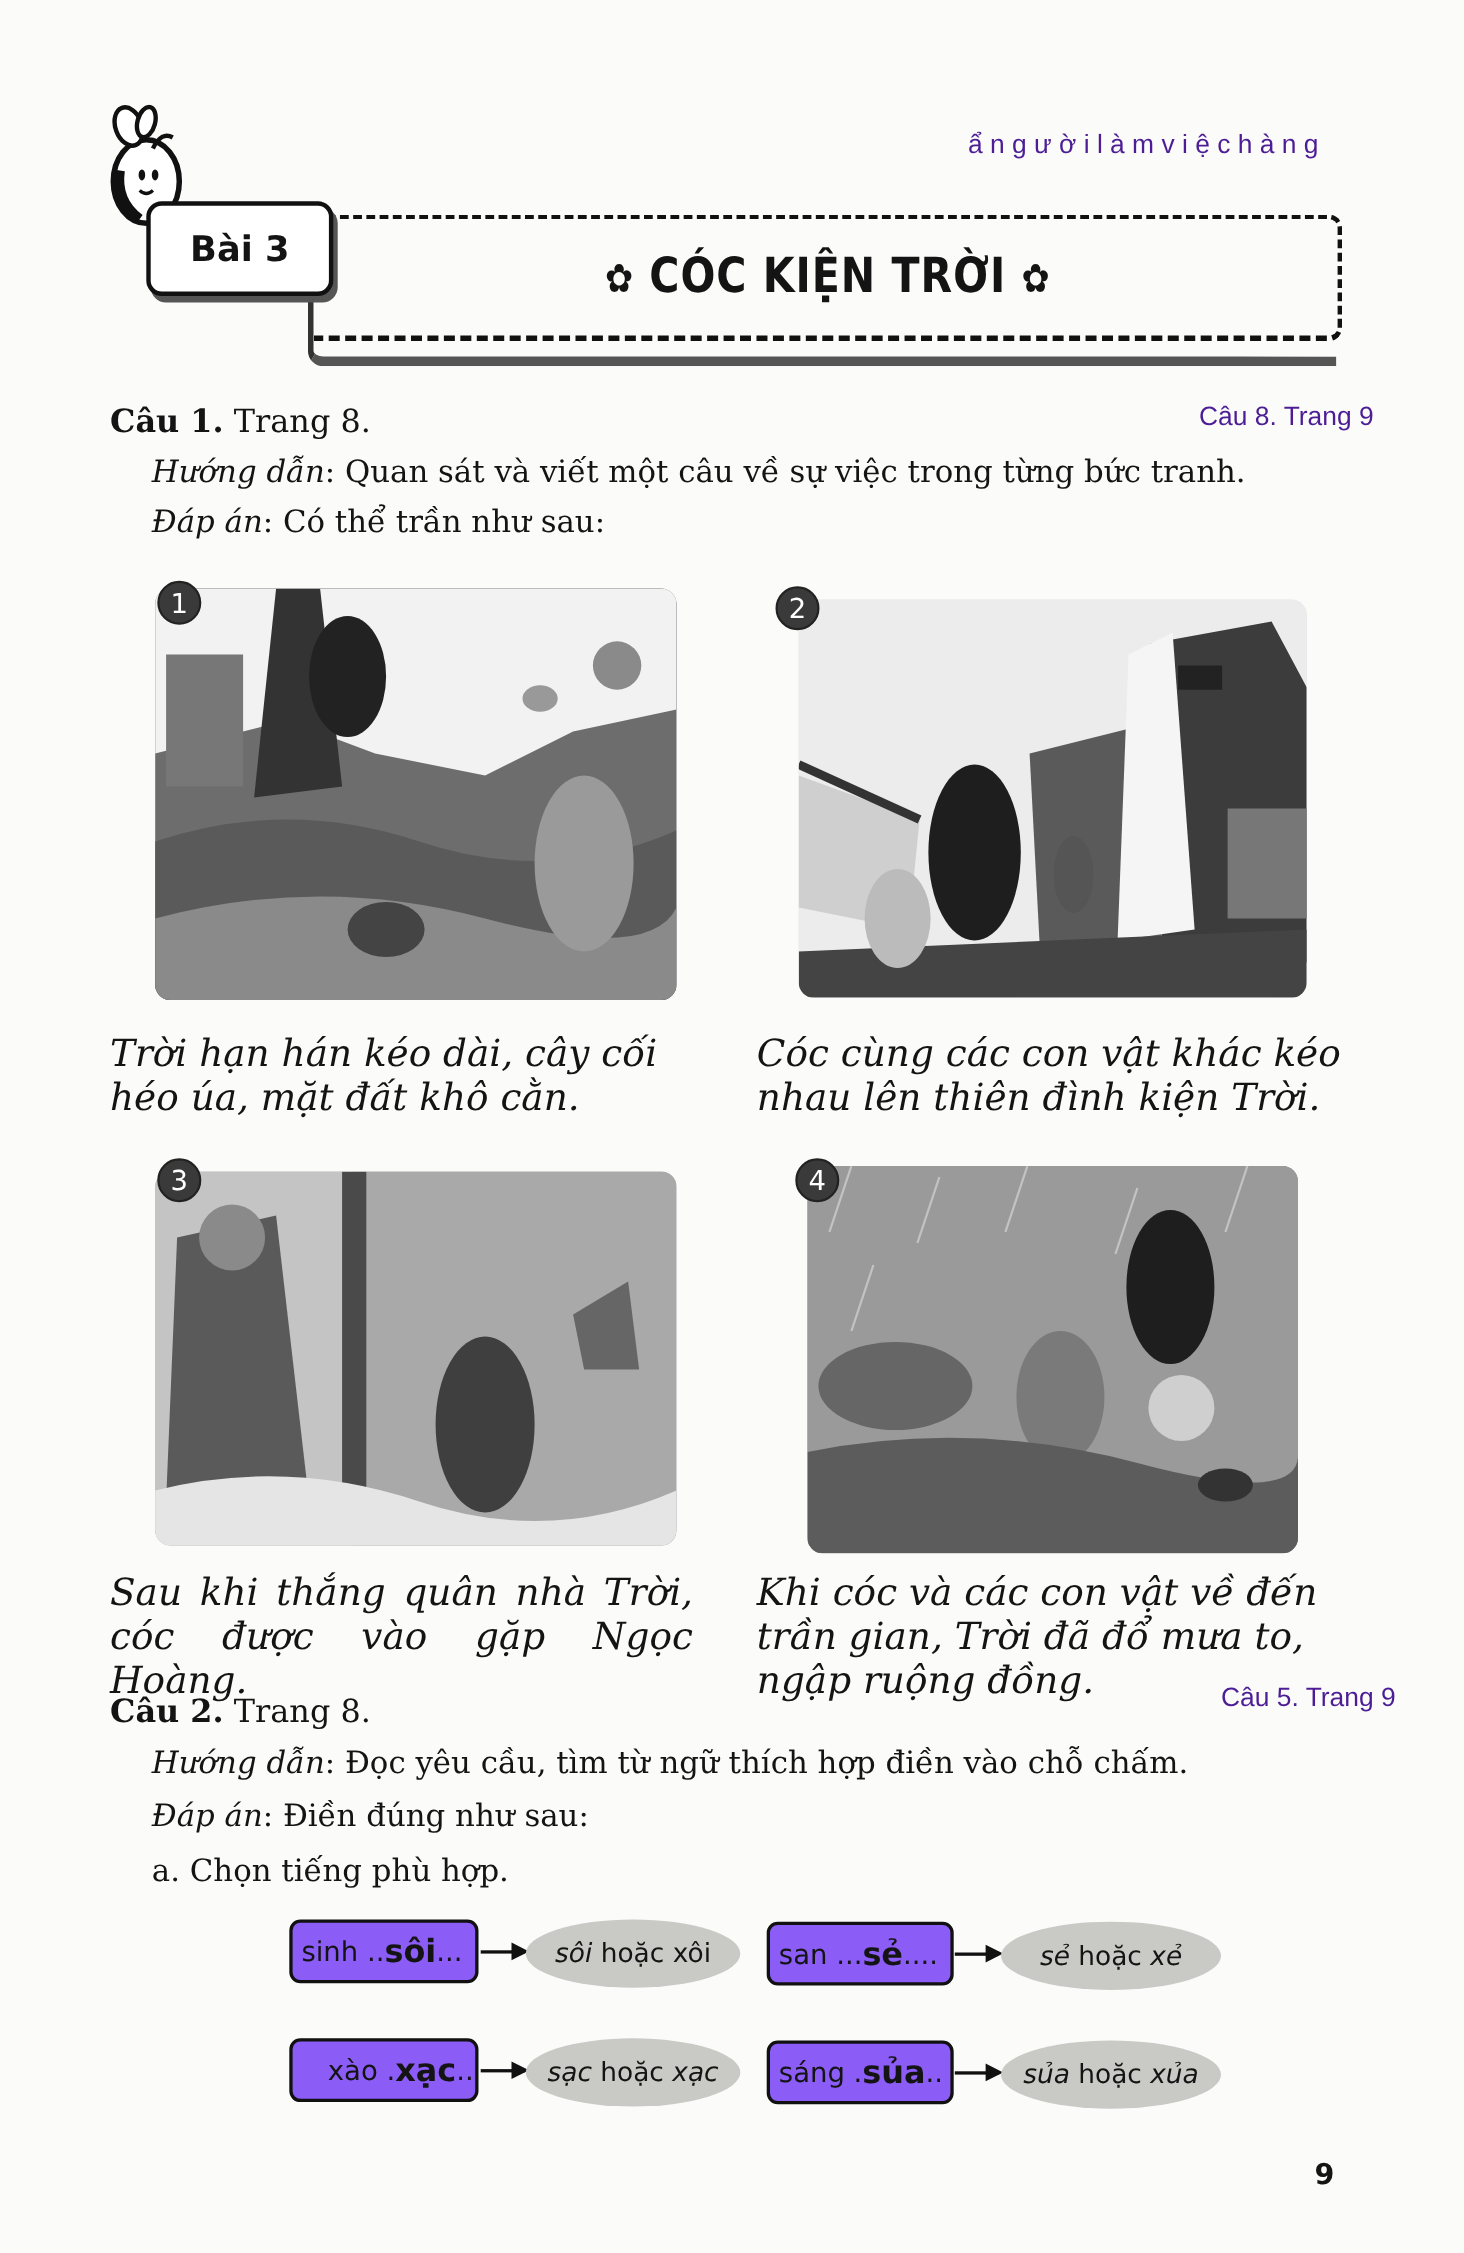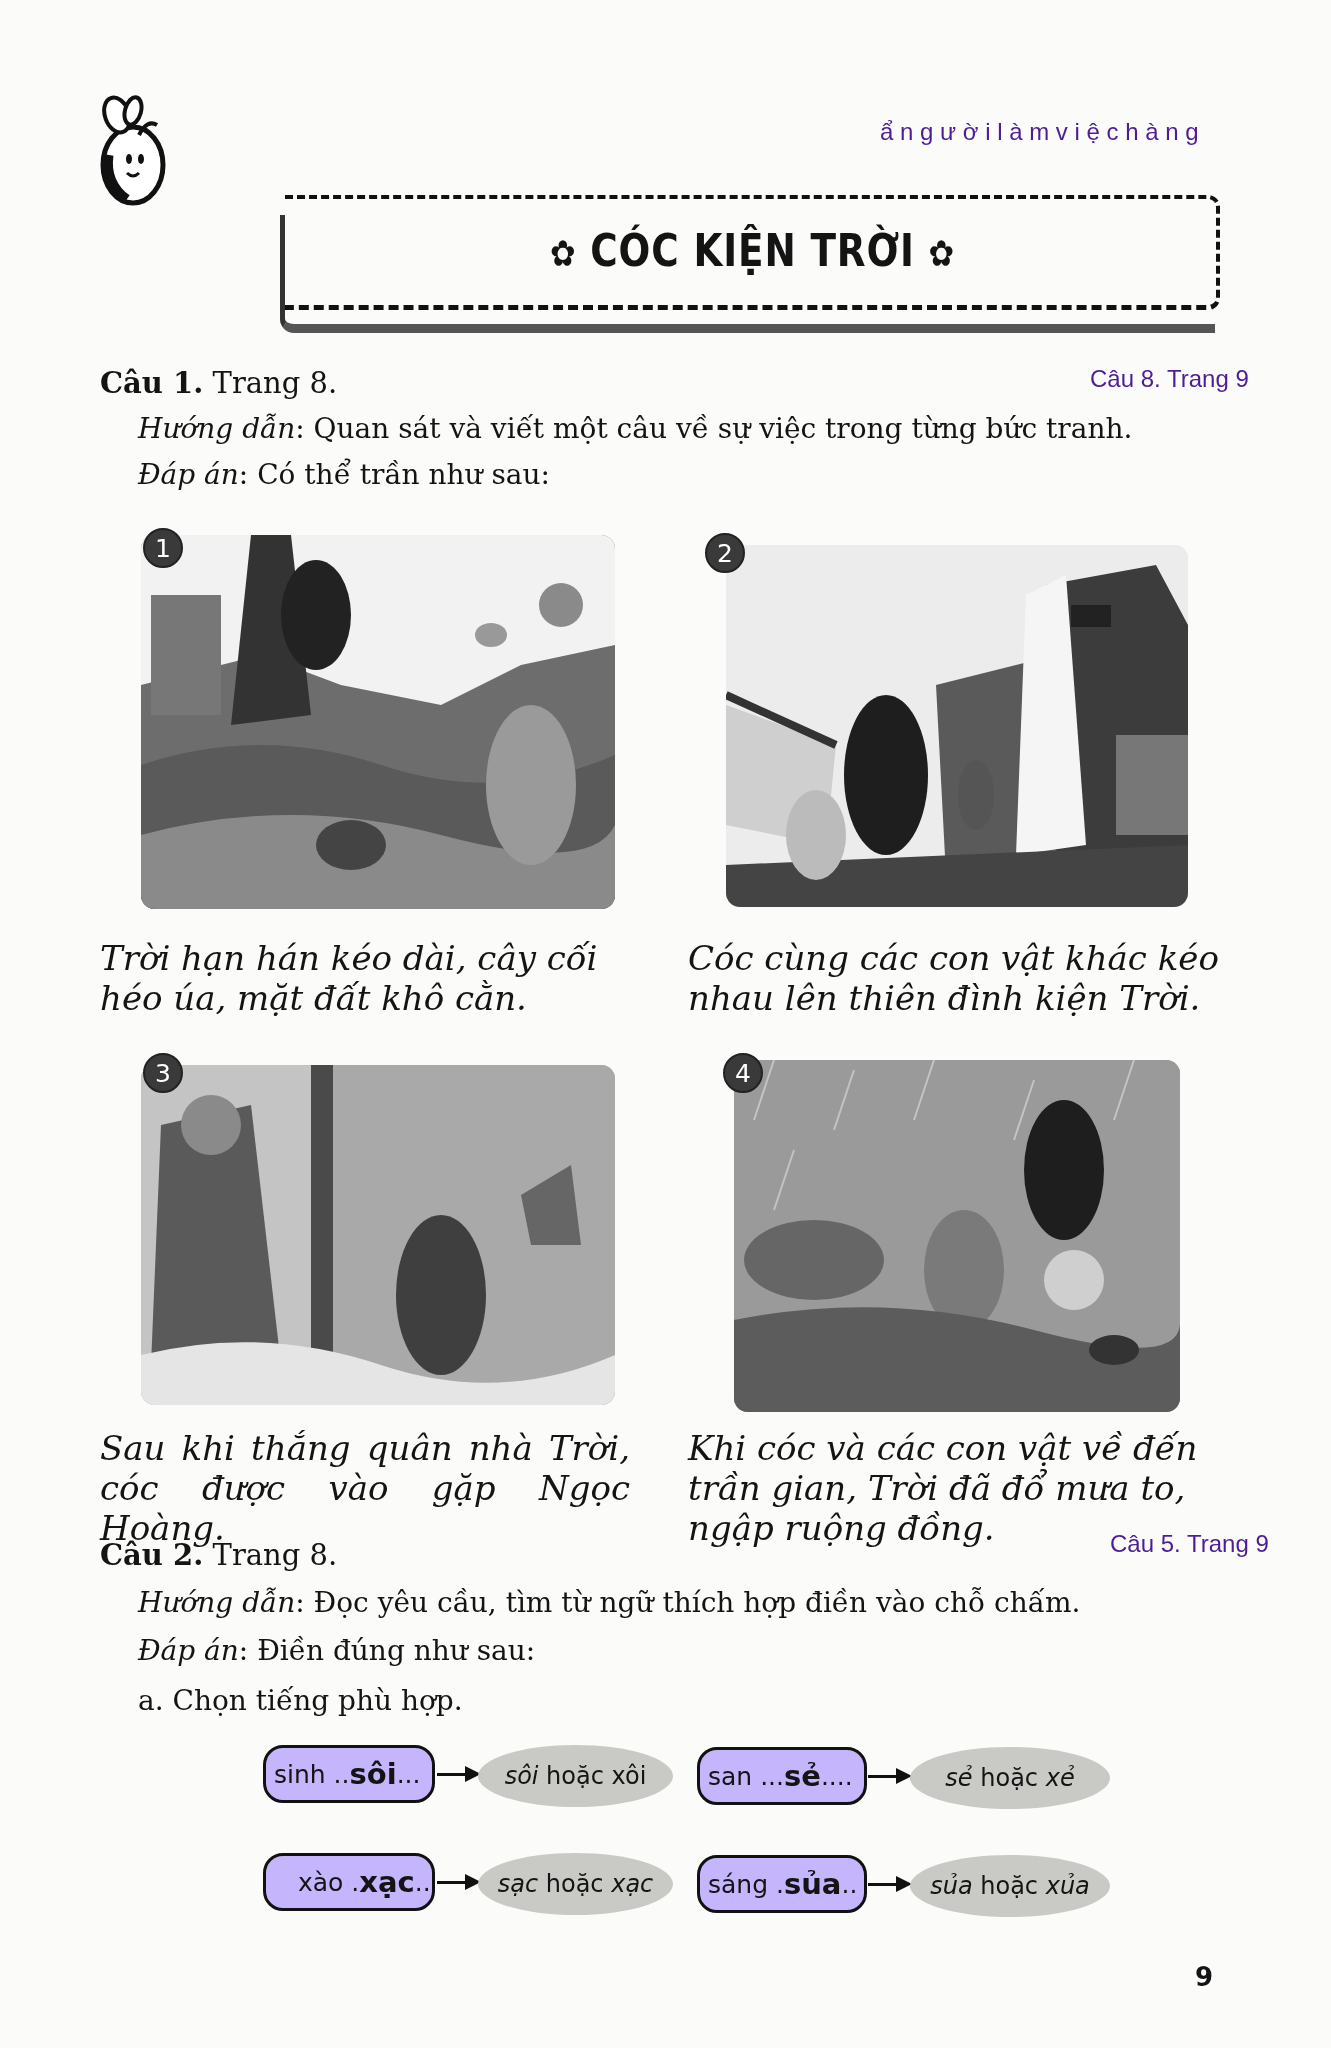--- a/index.html
+++ b/index.html
@@ -37,21 +37,21 @@
   .pic svg { width: 100%; height: 100%; display: block; }
   .badge { position: absolute; width: 40px; height: 40px; border-radius: 50%;
     background: #3a3a3a; border: 2px solid #222; color: #fff;
     font-family: "DejaVu Sans", sans-serif; font-size: 25px;
     display: flex; align-items: center; justify-content: center; z-index: 3; }
 
   .caption { position: absolute; font-style: italic; font-size: 34px; line-height: 40px; }
   .caption.justify { text-align: justify; text-align-last: left; }
 
   
-  .word-box { position: absolute; height: 58px; border: 3px solid #111; border-radius: 20px; background: #c4b5fd;
+  .word-box { position: absolute; height: 58px; border: 3px solid #111; border-radius: 10px; background: #8b5cf6;
     font-family: "DejaVu Sans", sans-serif; font-size: 25px; display: flex; align-items: center; padding-left: 8px; white-space: nowrap; }
   .word-box .ans { font-weight: bold; font-size: 29px; }
   .arrow { position: absolute; height: 3px; background: #111; }
   .arrow::after { content: ""; position: absolute; right: -4px; top: -7px;
     border-left: 16px solid #111; border-top: 8px solid transparent; border-bottom: 8px solid transparent; }
   .oval { position: absolute; height: 62px; border-radius: 50%; background: #c9c9c6;
     font-family: "DejaVu Sans", sans-serif; font-size: 24px; display: flex; align-items: center; justify-content: center; white-space: nowrap; }
   .oval i { font-style: italic; }
 
   .page-num { position: absolute; left: 1195px; top: 1962px; font-family: "DejaVu Sans", sans-serif; font-size: 26px; font-weight: bold; }
@@ -69,20 +69,23 @@
     <path d="M14 60 Q10 88 32 104" stroke="#111" stroke-width="9" fill="none"></path>
     <ellipse cx="22" cy="20" rx="12" ry="18" fill="#fff" stroke="#111" stroke-width="4" transform="rotate(-20 22 20)"></ellipse>
     <ellipse cx="38" cy="16" rx="8" ry="14" fill="#fff" stroke="#111" stroke-width="4" transform="rotate(15 38 16)"></ellipse>
     <ellipse cx="34" cy="64" rx="3" ry="5" fill="#111"></ellipse>
     <ellipse cx="46" cy="64" rx="3" ry="5" fill="#111"></ellipse>
     <path d="M32 78 Q38 84 44 78" stroke="#111" stroke-width="3" fill="none"></path>
     <path d="M44 40 Q52 24 62 30" stroke="#111" stroke-width="4" fill="none"></path>
   </svg>
   <div class="title-shadow"></div>
   <div class="title-box"></div>
+  <div class="lesson-tab">
+    <span>Bài 3</span>
+  </div>
   <div class="title-text">
     <span class="flower">✿</span>
     <span>CÓC KIỆN TRỜI</span>
     <span class="flower">✿</span>
   </div>
 </div>
 
 <div class="q-title" style="top:366px;">
   <b>Câu 1.</b>
   <span>Trang 8.</span>

